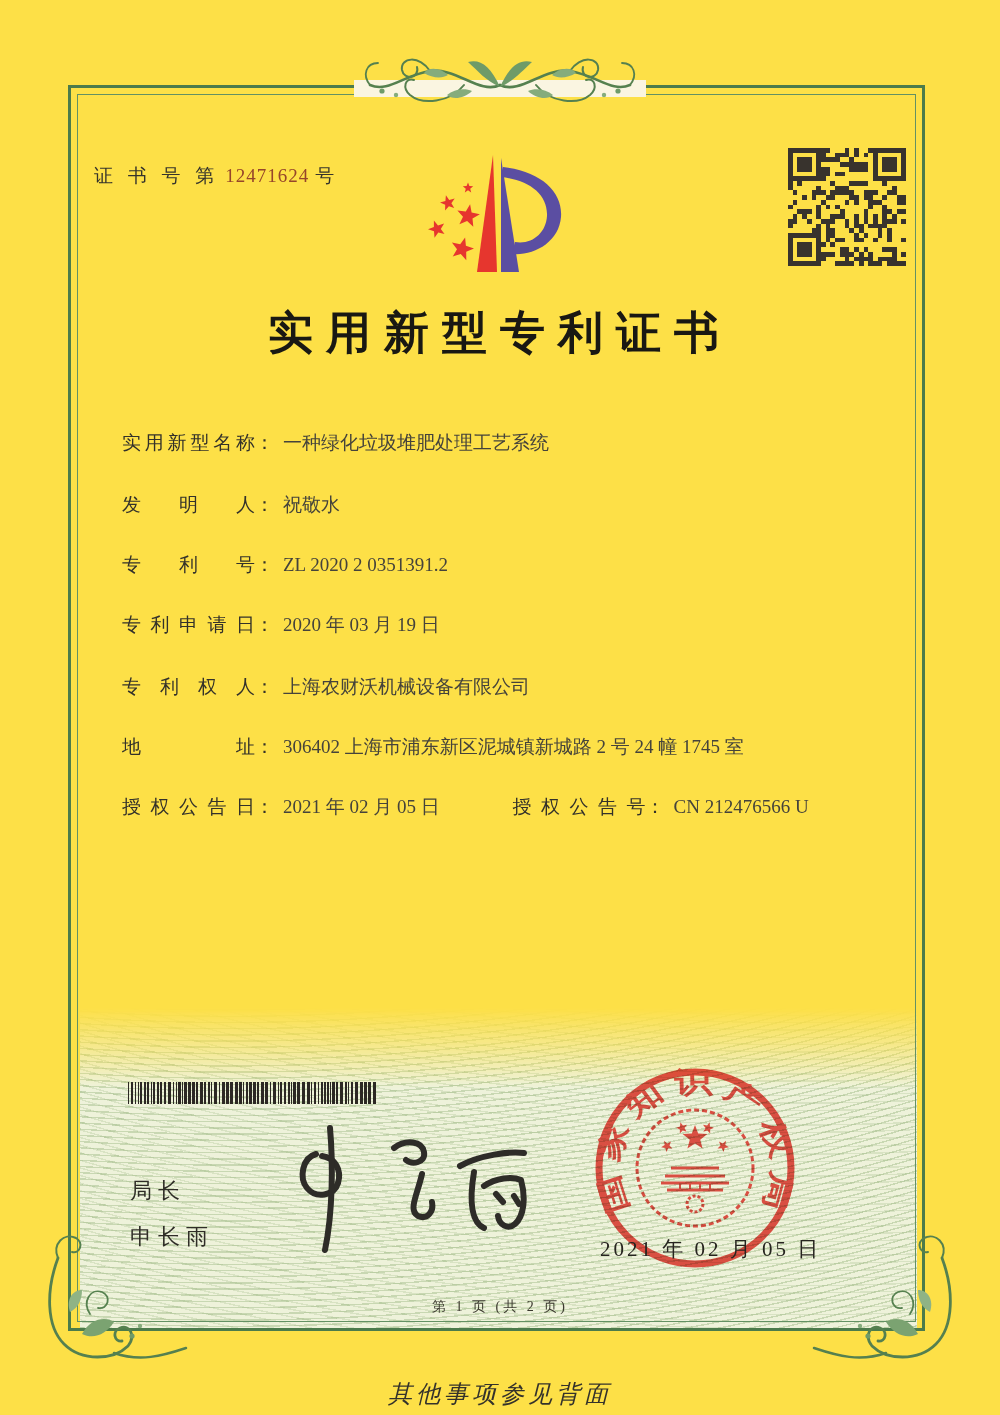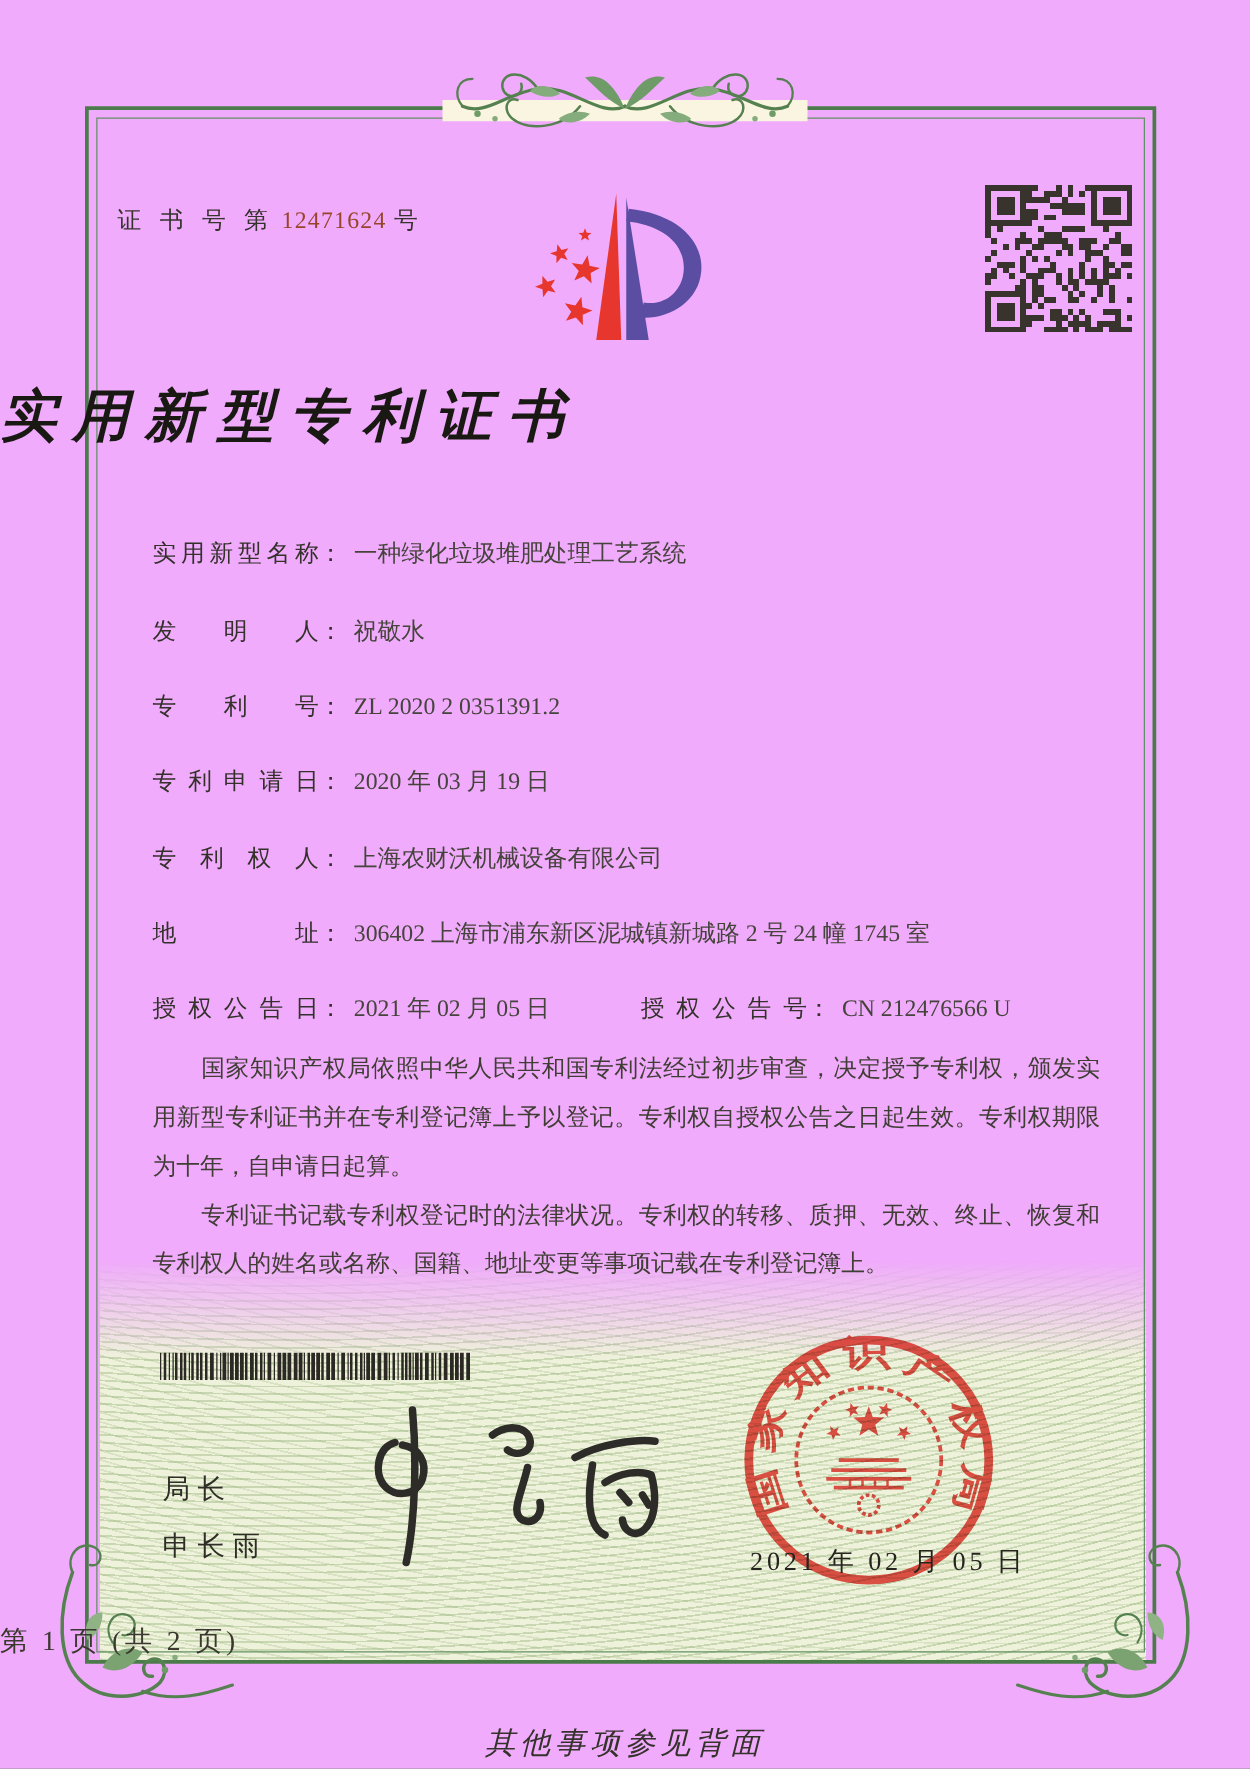--- a/index.html
+++ b/index.html
@@ -1,38 +1,38 @@
 <!DOCTYPE html>
 <html><head>
 <meta charset="utf-8">
 <style>
   html,body{margin:0;padding:0;background:#888;}
   .page{
     position:relative;width:1000px;height:1415px;margin:0 auto;
-    background:#f0abfc;
+    background:#fde047;
     font-family:"Liberation Serif","DejaVu Serif",serif;
     color:#3a382f;overflow:hidden;
   }
   
   .frame-outer{position:absolute;left:68px;top:85px;width:857px;height:1246px;
     border:3.5px solid #4c7b4b;box-sizing:border-box;}
   .frame-inner{position:absolute;left:77px;top:94px;width:839px;height:1228px;
     border:1.5px solid #639163;box-sizing:border-box;}
   .ornament-mask{position:absolute;left:354px;top:80px;width:292px;height:17px;background:#faf5e1;}
   .top-ornament{position:absolute;left:352px;top:44px;width:296px;height:74px;}
   .corner{position:absolute;width:150px;height:132px;}
   .corner-left{left:40px;top:1228px;}
   .corner-right{left:810px;top:1228px;transform:scaleX(-1);}
   
   .cert-no{position:absolute;left:94px;top:163px;font-size:19px;letter-spacing:5px;color:#35332c;}
   .cert-no .num{color:#96452a;letter-spacing:1px;margin:0 6px;}
   .logo{position:absolute;left:398px;top:142px;width:190px;height:152px;}
   .qr{position:absolute;left:788px;top:148px;width:118px;height:118px;}
-  .title{position:absolute;left:0;top:303px;width:100%;text-align:left;
-    font-size:45px;font-weight:600;letter-spacing:13px;color:#191813;font-style:italic;}
+  .title{position:absolute;left:0;top:303px;width:100%;text-align:center;
+    font-size:45px;font-weight:600;letter-spacing:13px;color:#191813;}
   
   .fields{position:absolute;left:122px;top:430px;width:770px;font-size:19px;}
   .frow{position:absolute;left:0;white-space:nowrap;}
   .flabel{display:inline-block;width:133px;text-align:justify;text-align-last:justify;
     vertical-align:top;color:#33312a;}
   .fcolon{display:inline-block;width:14px;color:#33312a;}
   .fvalue{color:#45433b;margin-left:14px;}
   .grant2{margin-left:68px;}
   
   .body-text{position:absolute;left:122px;top:836px;width:758px;font-size:19px;
@@ -46,21 +46,21 @@
       #eef2da;
     -webkit-mask-image:linear-gradient(to bottom,transparent 0,#000 80px);
     mask-image:linear-gradient(to bottom,transparent 0,#000 80px);
   }
   .barcode{position:absolute;left:128px;top:1082px;width:250px;height:22px;}
   .director{position:absolute;left:130px;top:1176px;font-size:22px;letter-spacing:6px;color:#2f2d27;}
   .director div{margin-bottom:16px;}
   .signature{position:absolute;left:272px;top:1120px;width:270px;height:140px;}
   .seal{position:absolute;left:593px;top:1066px;width:204px;height:204px;opacity:.93;mix-blend-mode:multiply;}
   .seal-date{position:absolute;left:600px;top:1235px;font-size:21px;letter-spacing:3px;color:#26241f;}
-  .page-no{position:absolute;left:0;top:1298px;width:100%;font-size:22px;
+  .page-no{position:absolute;left:0;top:1298px;width:100%;text-align:center;font-size:14px;
     letter-spacing:3px;color:#3b392f;}
   .back-note{position:absolute;left:0;top:1358px;width:100%;text-align:center;font-size:24px;
     letter-spacing:4px;color:#34322b;font-style:italic;margin-top:20px;}
   .green-stroke{stroke:#55804f;fill:none;stroke-linecap:round;}
 </style>
 </head>
 <body>
 
 <div class="page">
 
@@ -438,24 +438,20 @@
     </div>
     <div class="frow" style="top:304px">
       <span class="flabel">地址</span><span class="fcolon">：</span><span class="fvalue">306402 上海市浦东新区泥城镇新城路 2 号 24 幢 1745 室</span>
     </div>
     <div class="frow" style="top:364px">
       <span class="flabel">授权公告日</span><span class="fcolon">：</span><span class="fvalue">2021 年 02 月 05 日</span>
       <span class="flabel grant2">授权公告号</span><span class="fcolon">：</span><span class="fvalue">CN 212476566 U</span>
     </div>
   </div>
 
-  <div class="body-text">
-    <p>国家知识产权局依照中华人民共和国专利法经过初步审查，决定授予专利权，颁发实用新型专利证书并在专利登记簿上予以登记。专利权自授权公告之日起生效。专利权期限为十年，自申请日起算。</p>
-    <p>专利证书记载专利权登记时的法律状况。专利权的转移、质押、无效、终止、恢复和专利权人的姓名或名称、国籍、地址变更等事项记载在专利登记簿上。</p>
-  </div>
 
   <svg class="barcode" id="barcode-svg" viewBox="0 0 250 22" preserveAspectRatio="none">
       <rect x="0" y="0" width="1" height="22" fill="#2c2824"></rect>
       <rect x="3" y="0" width="2" height="22" fill="#2c2824"></rect>
       <rect x="7" y="0" width="1" height="22" fill="#2c2824"></rect>
       <rect x="10" y="0" width="1" height="22" fill="#2c2824"></rect>
       <rect x="12" y="0" width="2" height="22" fill="#2c2824"></rect>
       <rect x="16" y="0" width="2" height="22" fill="#2c2824"></rect>
       <rect x="19" y="0" width="2" height="22" fill="#2c2824"></rect>
       <rect x="23" y="0" width="1" height="22" fill="#2c2824"></rect>

